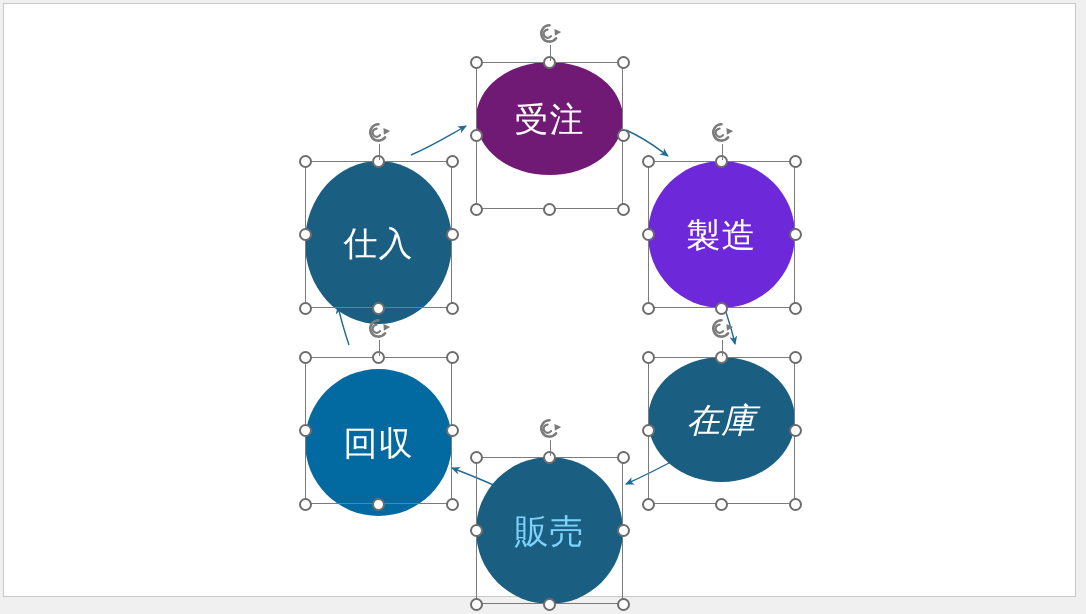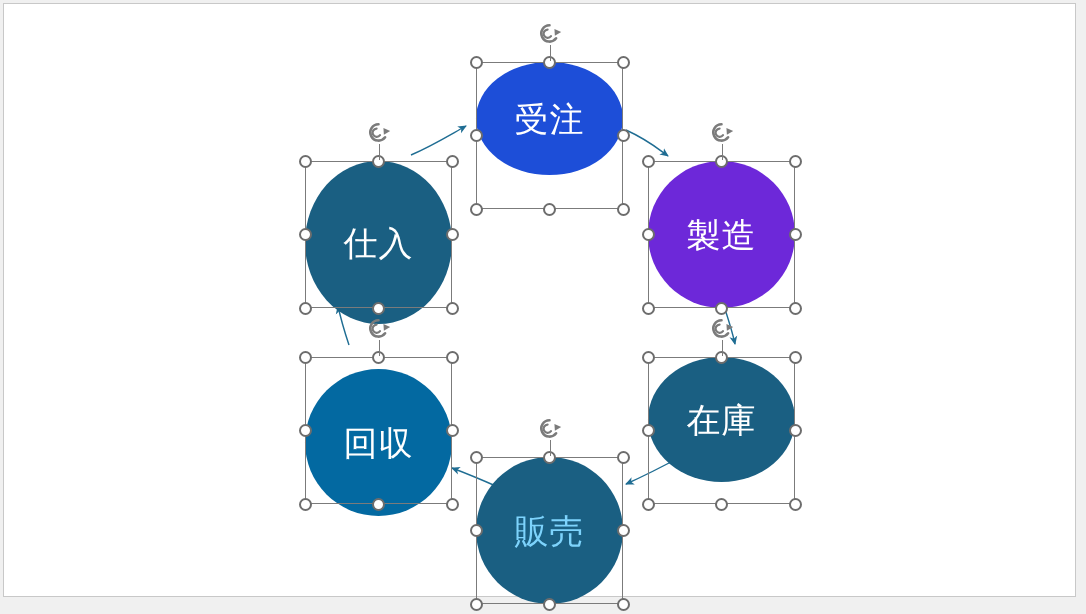--- a/index.html
+++ b/index.html
@@ -51,21 +51,21 @@
       <path d="M 498,487 C 480,479 468,474 452,468" fill="none" stroke="#1f6d93" stroke-width="1.4" marker-end="url(#ah)"></path>
     </g>
 
     <g>
       <path d="M 349,345 C 344,330 341,320 338,306" fill="none" stroke="#1f6d93" stroke-width="1.4" marker-end="url(#ah)"></path>
     </g>
   </svg>
 
   <div id="shapes">
       <div class="shape" style="left: 476px; top: 62px; width: 147px; height: 147px;">
-        <div class="circle" style="left: 0px; top: 0px; width: 147px; height: 113px; background: #1d4ed8;">
+        <div class="circle" style="left: 0px; top: 0px; width: 147px; height: 113px; background: #701a75;">
           <span class="circle-label" style="color: rgb(255, 255, 255);">受注</span>
         </div>
         <div class="sel-box" style="left: 0px; top: 0px; width: 147px; height: 147px; border-color: rgb(123, 123, 123);"></div>
         <div class="handle" style="left: -6.5px; top: -6.5px; background: rgb(255, 255, 255); border-color: rgb(109, 109, 109);"></div>
         <div class="handle" style="left: 67px; top: -6.5px; background: rgb(255, 255, 255); border-color: rgb(109, 109, 109);"></div>
         <div class="handle" style="left: 140.5px; top: -6.5px; background: rgb(255, 255, 255); border-color: rgb(109, 109, 109);"></div>
         <div class="handle" style="left: -6.5px; top: 67px; background: rgb(255, 255, 255); border-color: rgb(109, 109, 109);"></div>
         <div class="handle" style="left: 140.5px; top: 67px; background: rgb(255, 255, 255); border-color: rgb(109, 109, 109);"></div>
         <div class="handle" style="left: -6.5px; top: 140.5px; background: rgb(255, 255, 255); border-color: rgb(109, 109, 109);"></div>
         <div class="handle" style="left: 67px; top: 140.5px; background: rgb(255, 255, 255); border-color: rgb(109, 109, 109);"></div>
@@ -147,21 +147,21 @@
           <div class="rot-ico">
             <svg width="30" height="26" viewBox="0 0 30 26">
               <path d="M15.5 4.2 a8.2 8.2 0 1 0 6.6 13.1" fill="none" stroke="#7b7b7b" stroke-width="2.6" stroke-linecap="round"></path>
               <path d="M13.6 8.6 a4.1 4.1 0 1 0 3.4 6.5" fill="none" stroke="#7b7b7b" stroke-width="2.2" stroke-linecap="round"></path>
               <path d="M20.4 8.0 L27.2 11.0 L20.9 14.8 Z" fill="#7b7b7b"></path>
             </svg>
           </div>
         </div>
       </div>
       <div class="shape" style="left: 648px; top: 357px; width: 147px; height: 147px;">
-        <div class="circle" style="left: 0px; top: 0px; width: 147px; height: 125px; background: rgb(26, 95, 130);">
+        <div class="circle" style="left: 0px; top: 0px; width: 147px; height: 125px; background: rgb(26, 95, 130); font-style: italic;">
           <span class="circle-label" style="color: rgb(255, 255, 255);">在庫</span>
         </div>
         <div class="sel-box" style="left: 0px; top: 0px; width: 147px; height: 147px; border-color: rgb(123, 123, 123);"></div>
         <div class="handle" style="left: -6.5px; top: -6.5px; background: rgb(255, 255, 255); border-color: rgb(109, 109, 109);"></div>
         <div class="handle" style="left: 67px; top: -6.5px; background: rgb(255, 255, 255); border-color: rgb(109, 109, 109);"></div>
         <div class="handle" style="left: 140.5px; top: -6.5px; background: rgb(255, 255, 255); border-color: rgb(109, 109, 109);"></div>
         <div class="handle" style="left: -6.5px; top: 67px; background: rgb(255, 255, 255); border-color: rgb(109, 109, 109);"></div>
         <div class="handle" style="left: 140.5px; top: 67px; background: rgb(255, 255, 255); border-color: rgb(109, 109, 109);"></div>
         <div class="handle" style="left: -6.5px; top: 140.5px; background: rgb(255, 255, 255); border-color: rgb(109, 109, 109);"></div>
         <div class="handle" style="left: 67px; top: 140.5px; background: rgb(255, 255, 255); border-color: rgb(109, 109, 109);"></div>

